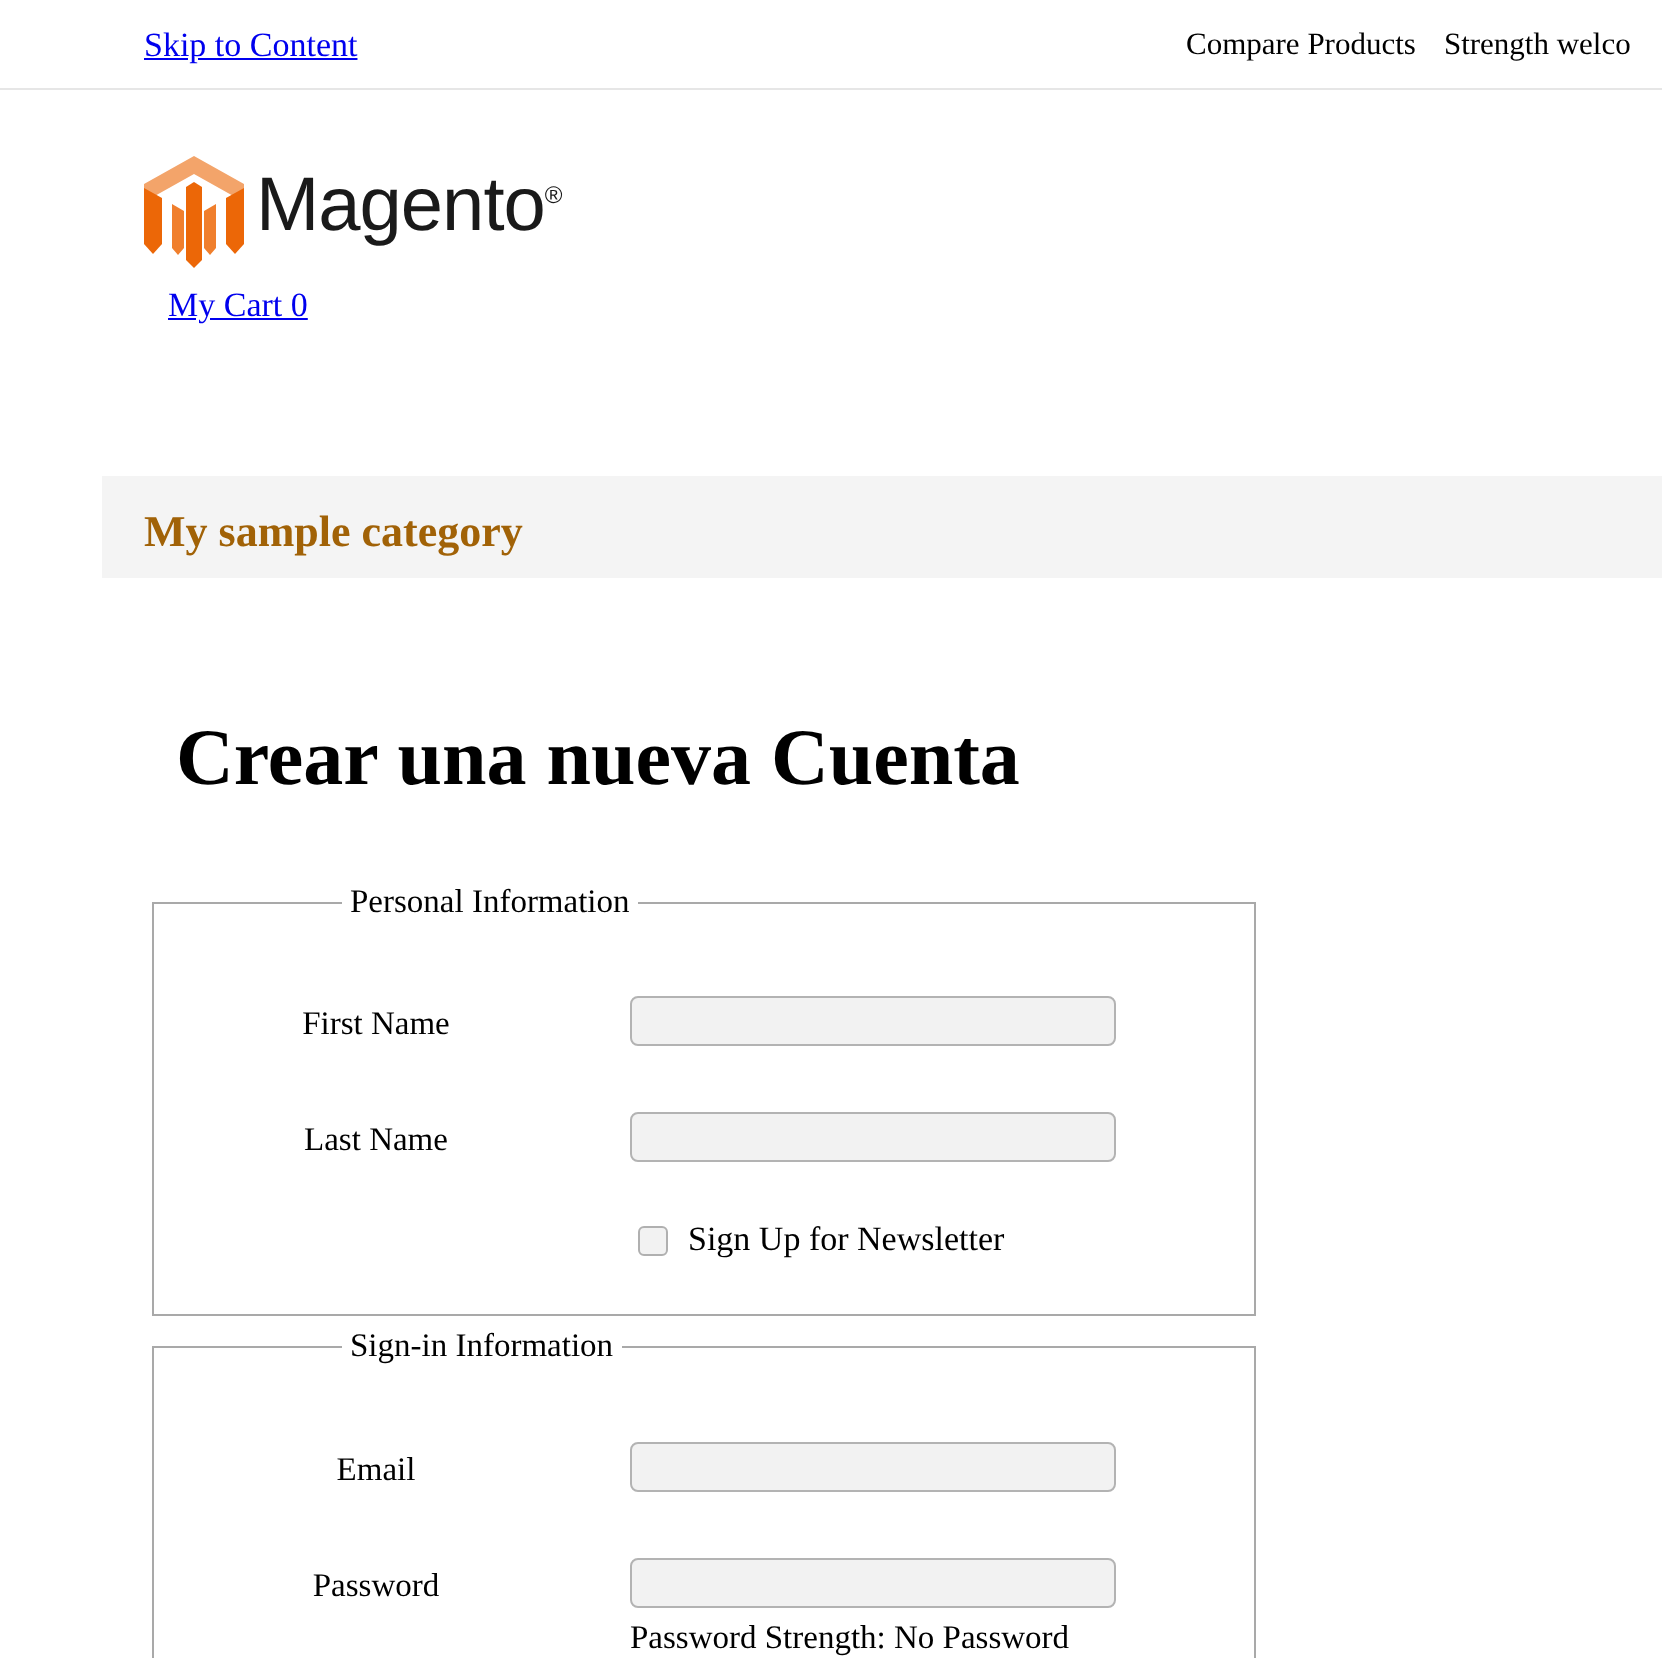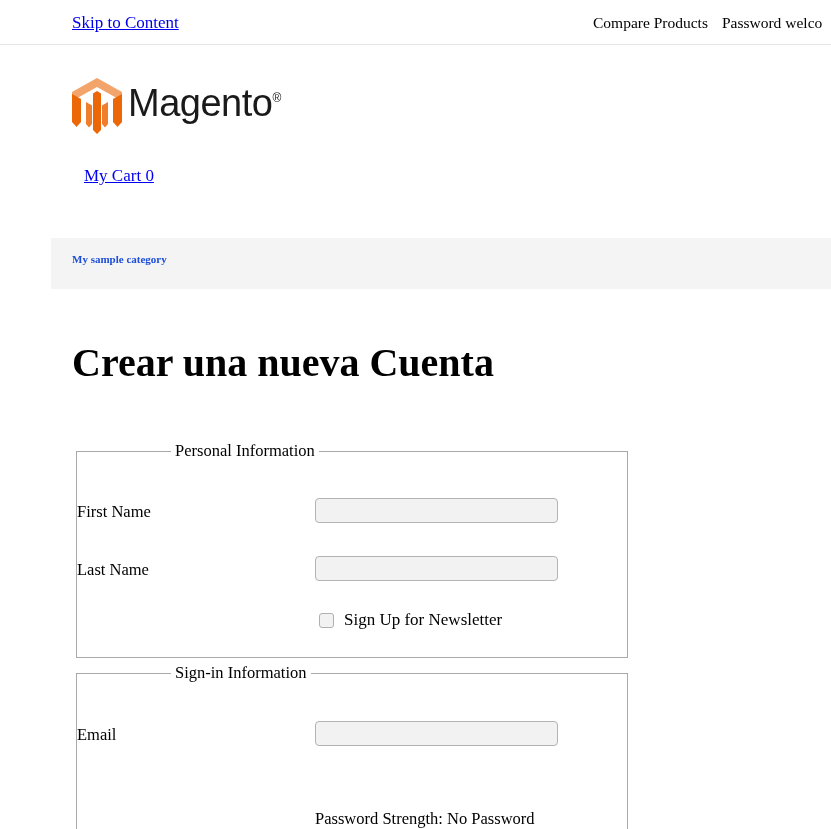--- a/index.html
+++ b/index.html
@@ -88,54 +88,53 @@
 
   .cart-link {
     position: absolute;
     left: 84px;
     top: 143px;
     font-size: 17px;
     color: #0000ee;
     text-decoration: underline;
     cursor: pointer;
     white-space: nowrap;
-    margin-top: 23px;
   }
 
   
   .catbar {
     position: absolute;
     left: 51px;
     top: 238px;
     width: 780px;
     height: 51px;
     background: #f4f4f4;
   }
   .catbar-item {
     position: absolute;
     left: 21px;
     top: 15px;
-    font-size: 11px;
+    font-size: 22px;
     font-weight: bold;
-    color: #1d4ed8;
+    color: #a16207;
     white-space: nowrap;
     cursor: pointer;
   }
 
   
   .page-title {
     position: absolute;
     left: 72px;
     top: 338px;
     font-size: 40px;
     line-height: 50px;
     font-weight: bold;
     color: #000000;
     white-space: nowrap;
-    margin: 0;
+    margin: 16px;
   }
 
   
   .form-area {
     position: absolute;
     left: 0;
     top: 0;
     width: 831px;
   }
 
@@ -163,21 +162,21 @@
     position: absolute;
     left: 0;
     width: 614px;
     height: 28px;
   }
   .field-label {
     position: absolute;
     left: 0;
     top: 4px;
     width: 222px;
-    text-align: left;
+    text-align: center;
     font-size: 16.5px;
     color: #000000;
     white-space: nowrap;
   }
   .field-input {
     position: absolute;
     left: 238px;
     top: 0;
     width: 243px;
     height: 25px;
@@ -229,21 +228,21 @@
     color: #000000;
     white-space: nowrap;
   }
 </style>
 </head>
 <body>
 
 <div class="topbar">
   <a class="skip-link">Skip to Content</a>
   <div class="topbar-right">
-    <span class="tb-item">Compare Products</span><span class="tb-gap"></span><span class="tb-item">Password welco</span>
+    <span class="tb-item">Compare Products</span><span class="tb-gap"></span><span class="tb-item">Strength welco</span>
   </div>
 </div>
 <div class="header-rule"></div>
 
 <div class="logo-block">
   <span class="logo-mark">
     <svg width="50" height="58" viewBox="0 0 50 58" xmlns="http://www.w3.org/2000/svg">
 
       <polygon points="25,0 50,14 50,23 25,9 0,23 0,14" fill="#f3a46a"></polygon>
 
@@ -291,17 +290,21 @@
   </fieldset>
 
   <fieldset class="block signin">
     <legend>Sign-in Information</legend>
 
     <div class="field-row row-email">
       <label class="field-label">Email</label>
       <input class="field-input" type="text" value="" style="">
     </div>
 
+    <div class="field-row row-pass">
+      <label class="field-label">Password</label>
+      <input class="field-input" type="password" value="" style="">
+    </div>
 
     <div class="pass-strength">Password Strength: No Password</div>
   </fieldset>
 
 </div>
 
 </body></html>

